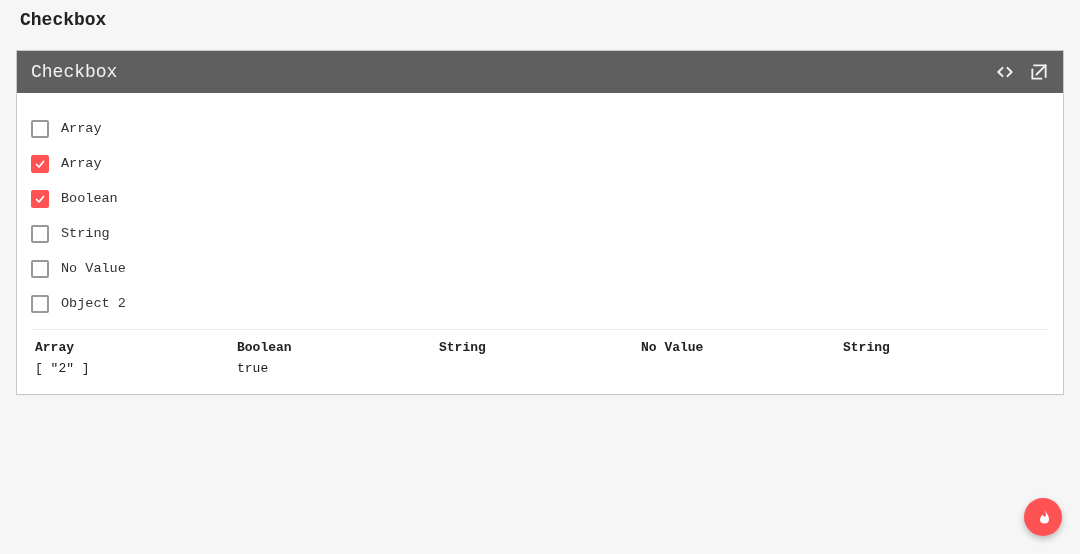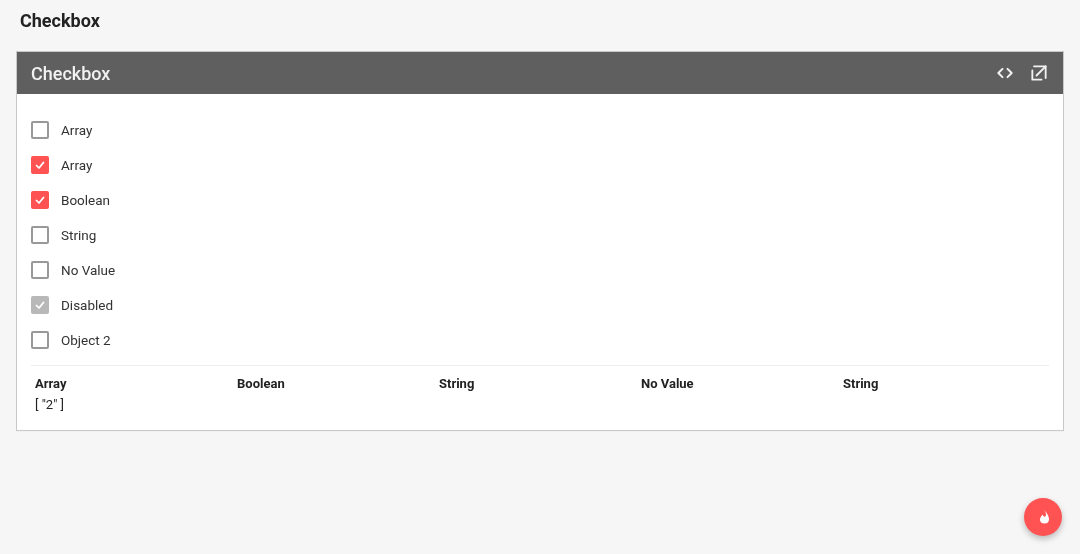--- a/index.html
+++ b/index.html
@@ -8,20 +8,21 @@
     width: 1080px;
     height: 554px;
     background: #f6f6f6;
     font-family: -apple-system, BlinkMacSystemFont, "Segoe UI", Roboto, "Helvetica Neue", Arial, sans-serif;
     color: #222;
     font-size: 14px;
     position: relative;
   }
   .page {
     padding: 0 16px 0 16px;
+    font-family: Liberation Mono, monospace;
   }
   .page-title {
     font-size: 18px;
     font-weight: 700;
     margin: 10px 4px 20px 4px;
     color: #222;
   }
   .card {
     border: 1px solid #c9c9c9;
     background: #fff;
@@ -187,43 +188,36 @@
       <div class="checkbox-row">
         <span class="cb unchecked"></span>
         <span class="cb-label">String</span>
       </div>
 
       <div class="checkbox-row">
         <span class="cb unchecked"></span>
         <span class="cb-label">No Value</span>
       </div>
 
-      <div class="checkbox-row">
-        <span class="cb disabled-checked">
-          <svg viewBox="0 0 24 24" fill="none" stroke="#fff" stroke-width="3.5" stroke-linecap="round" stroke-linejoin="round">
-              <polyline points="5 13 10 18 19 7"></polyline>
-            </svg>
-        </span>
-        <span class="cb-label">Disabled</span>
-      </div>
 
 
       <div class="checkbox-row">
         <span class="cb unchecked"></span>
         <span class="cb-label">Object 2</span>
       </div>
 
 
       <div class="results">
         <div class="res-col">
           <div class="res-head">Array</div>
           <div class="res-val">[ "2" ]</div>
         </div>
         <div class="res-col">
           <div class="res-head">Boolean</div>
+          <div class="res-val">true</div>
         </div>
         <div class="res-col">
           <div class="res-head">String</div>
           <div class="res-val"></div>
         </div>
         <div class="res-col">
           <div class="res-head">No Value</div>
           <div class="res-val"></div>
         </div>
         <div class="res-col">

